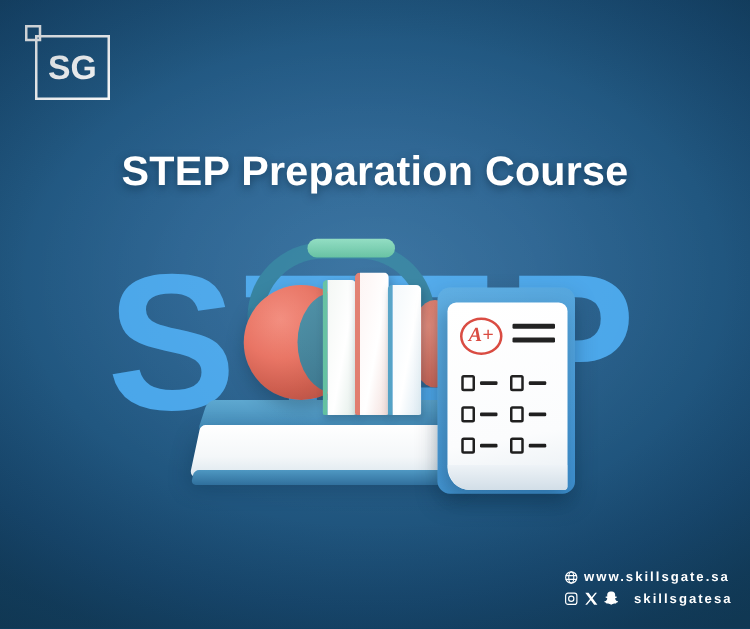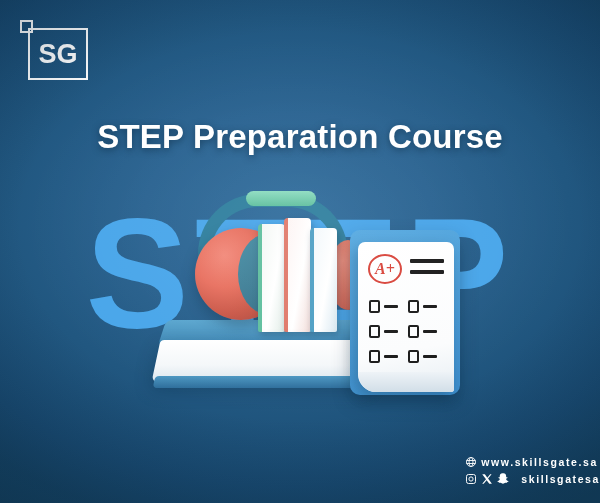--- a/index.html
+++ b/index.html
@@ -287,21 +287,21 @@
     bottom: -2px;
     width: 96px;
     height: 22px;
     background: linear-gradient(180deg,#eef3f7,#cfdce6);
     border-radius: 0 0 6px 30px;
   }
 
   
   #footer {
     position: absolute;
-    right: 0;
+    right: 14px;
     bottom: 16px;
     text-align: left;
   }
   .frow {
     display: flex;
     align-items: center;
     gap: 4px;
     color: #ffffff;
     font-size: 10.5px;
     font-weight: bold;

